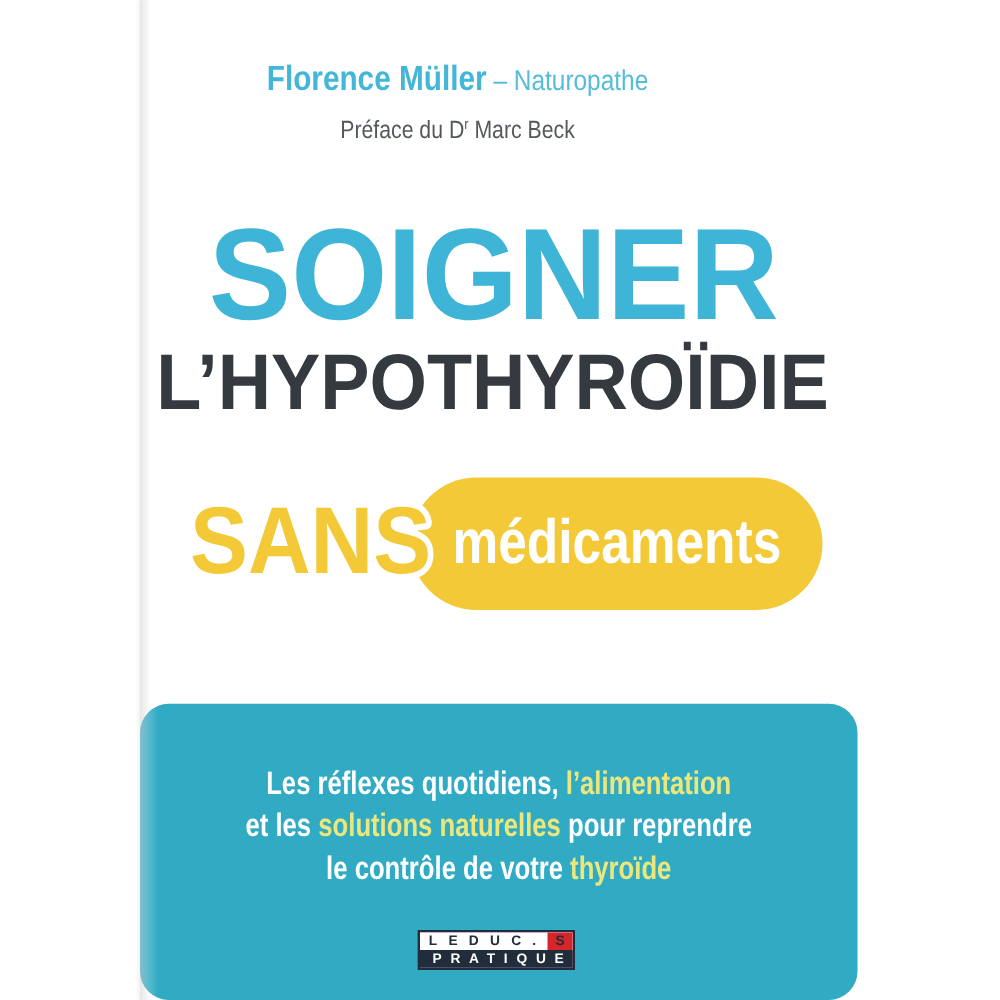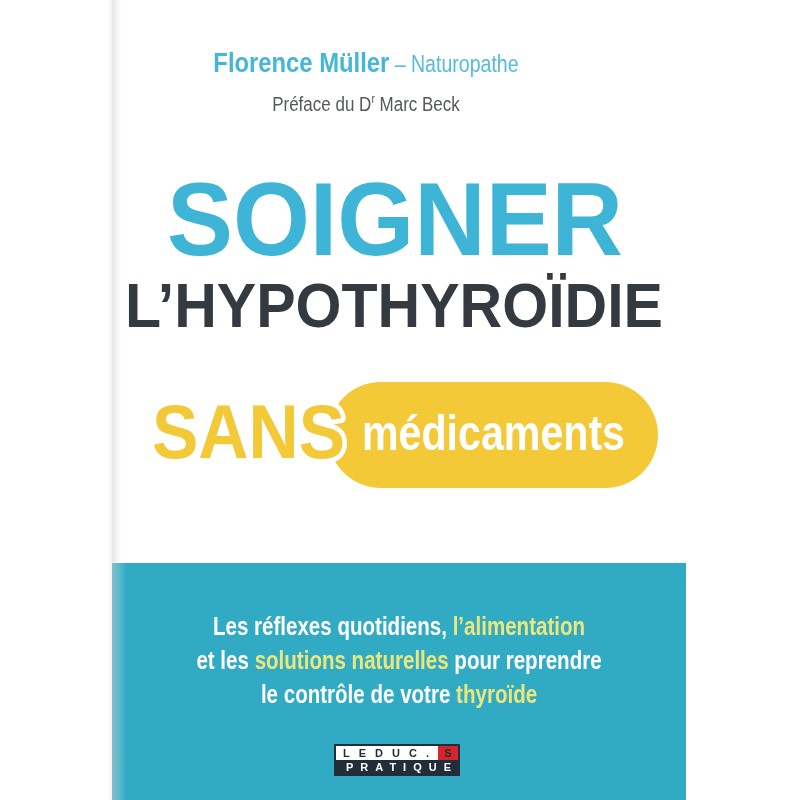--- a/index.html
+++ b/index.html
@@ -40,20 +40,21 @@
   .t2{font-family:"Liberation Sans",sans-serif;font-weight:700;font-size:63px;fill:#343a40;}
   .sans-word{
     font-family:"Liberation Sans",sans-serif;font-weight:700;font-size:76px;
     fill:#f3c937;stroke:#ffffff;stroke-width:10px;paint-order:stroke;stroke-linejoin:round;
   }
   .med-word{font-family:"Liberation Sans",sans-serif;font-weight:700;font-size:50px;fill:#ffffff;}
   
   .band{
     position:absolute;left:0;right:0;top:563px;bottom:0;
     background:#31abc4;
+    border-radius:23px;
   }
   .band::before{ 
     content:"";position:absolute;left:0;top:0;bottom:0;width:14px;
     background:linear-gradient(to right,rgba(255,255,255,0.40),rgba(255,255,255,0));
     pointer-events:none;
   }
   .band-text{position:absolute;top:46px;left:0;width:100%;}
   .band-line{
     text-align:center;white-space:nowrap;
     font-size:26px;font-weight:700;color:#ffffff;line-height:34px;

